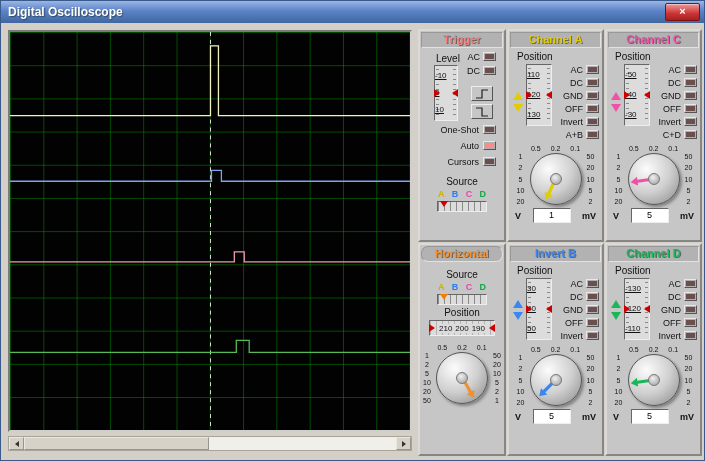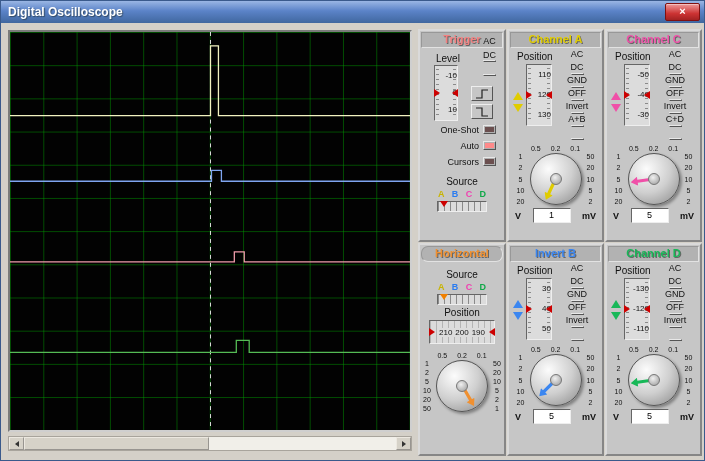--- a/index.html
+++ b/index.html
@@ -22,30 +22,30 @@
   
   .panels{position:absolute;left:417px;top:6px;display:grid;grid-template-columns:88px 97px 97px;grid-template-rows:213px 213px;gap:1px;}
   .panel{background:#c6c6c6;border:2px outset #dadada;box-sizing:border-box;overflow:hidden;}
   .phead{height:14px;line-height:13px;margin:1px;background:#b2b2b2;border:1px solid #989898;border-bottom-color:#e2e2e2;border-right-color:#e2e2e2;text-align:center;font-size:11px;font-weight:bold;text-shadow:1px 1px 0 #666;}
   .plabel{font-size:10px;color:#111;padding:2px 0 1px 8px;}
   .plabel.c{text-align:center;padding-left:0;}
   
   .vslider{position:relative;width:26px;height:62px;background:#dcdcdc;border:1px solid;border-color:#666 #eee #eee #666;display:flex;flex-direction:column;justify-content:space-between;padding:6px 0;box-sizing:border-box;}
   .vslider::before,.vslider::after{content:"";position:absolute;top:3px;bottom:3px;width:3px;background:repeating-linear-gradient(to bottom,#8a8a8a 0 1px,transparent 1px 5px);}
   .vslider::before{left:1px}.vslider::after{right:1px}
-  .sv{font-size:8px;line-height:8px;text-align:right;color:#111;position:relative;z-index:1;}
+  .sv{font-size:8px;line-height:8px;text-align:left;color:#111;position:relative;z-index:1;text-decoration:underline;}
   .m-l{position:absolute;left:-1px;top:50%;margin-top:-4px;width:0;height:0;border-top:4px solid transparent;border-bottom:4px solid transparent;border-left:6px solid #cc0000;z-index:2;}
   .m-r{position:absolute;right:-1px;top:50%;margin-top:-4px;width:0;height:0;border-top:4px solid transparent;border-bottom:4px solid transparent;border-right:6px solid #cc0000;z-index:2;}
   .hslider{position:relative;width:48px;height:9px;margin:2px auto 0;background:#dcdcdc;border:1px solid;border-color:#666 #eee #eee #666;background-image:repeating-linear-gradient(to right,#8a8a8a 0 1px,transparent 1px 6px);}
   .m-d{position:absolute;top:-1px;left:2px;width:0;height:0;border-left:4px solid transparent;border-right:4px solid transparent;border-top:6px solid #cc0000;}
   .m-d.orange{border-top-color:#f08000;}
-  .posdisp{position:relative;width:66px;height:24px;margin:1px auto 8px;background:#dcdcdc;border:1px solid;border-color:#666 #eee #eee #666;display:flex;justify-content:space-between;align-items:center;padding:0 8px;box-sizing:border-box;background-image:repeating-linear-gradient(to right,rgba(0,0,0,.18) 0 1px,transparent 1px 6px);}
+  .posdisp{position:relative;width:66px;height:16px;margin:1px auto 8px;background:#dcdcdc;border:1px solid;border-color:#666 #eee #eee #666;display:flex;justify-content:space-between;align-items:center;padding:0 8px;box-sizing:border-box;background-image:repeating-linear-gradient(to right,rgba(0,0,0,.18) 0 1px,transparent 1px 6px);}
   .pv{font-size:8px;color:#111;background:#dcdcdc;padding:0 1px;}
   
-  .brow{display:flex;justify-content:flex-end;align-items:center;gap:14px;height:11px;flex-direction:column;}
+  .brow{display:flex;justify-content:flex-end;align-items:center;gap:3px;height:11px;}
   .blabel{font-size:9px;color:#111;}
   .led{width:13px;height:9px;background:#b0b0b0;border:1px solid;border-color:#e8e8e8 #555 #555 #e8e8e8;position:relative;display:inline-block;box-sizing:border-box;cursor:pointer;}
   .led::after{content:"";position:absolute;left:1px;right:1px;top:1px;bottom:1px;background:#6b4f4f;}
   .led.lit::after{background:#ff8a8a;}
   .trow{display:flex;justify-content:flex-end;align-items:center;gap:4px;padding:3px 8px 2px 0;height:11px;}
   .srcletters{display:flex;justify-content:space-between;width:48px;margin:1px auto 0;font-size:9px;font-weight:bold;}
   
   .ch-main{display:flex;gap:3px;padding:1px 3px;}
   .updown{display:flex;flex-direction:column;justify-content:center;gap:4px;width:11px;align-items:center;}
   .tri-up{width:0;height:0;border-left:5px solid transparent;border-right:5px solid transparent;border-bottom:8px solid;cursor:pointer;}

